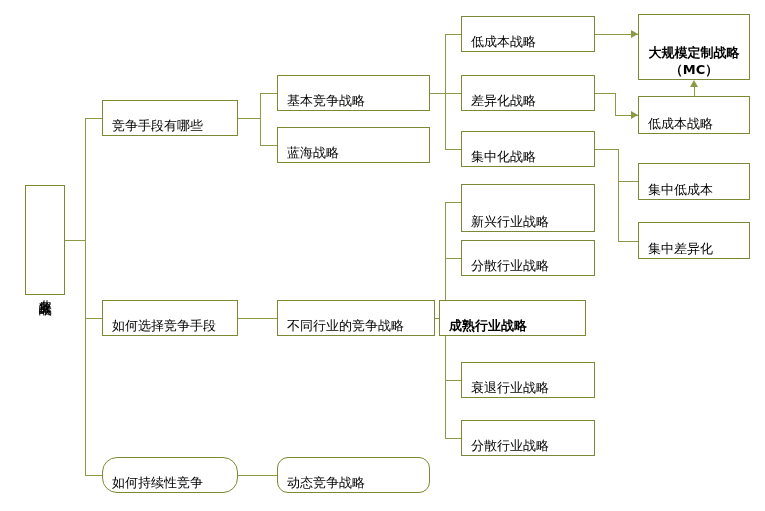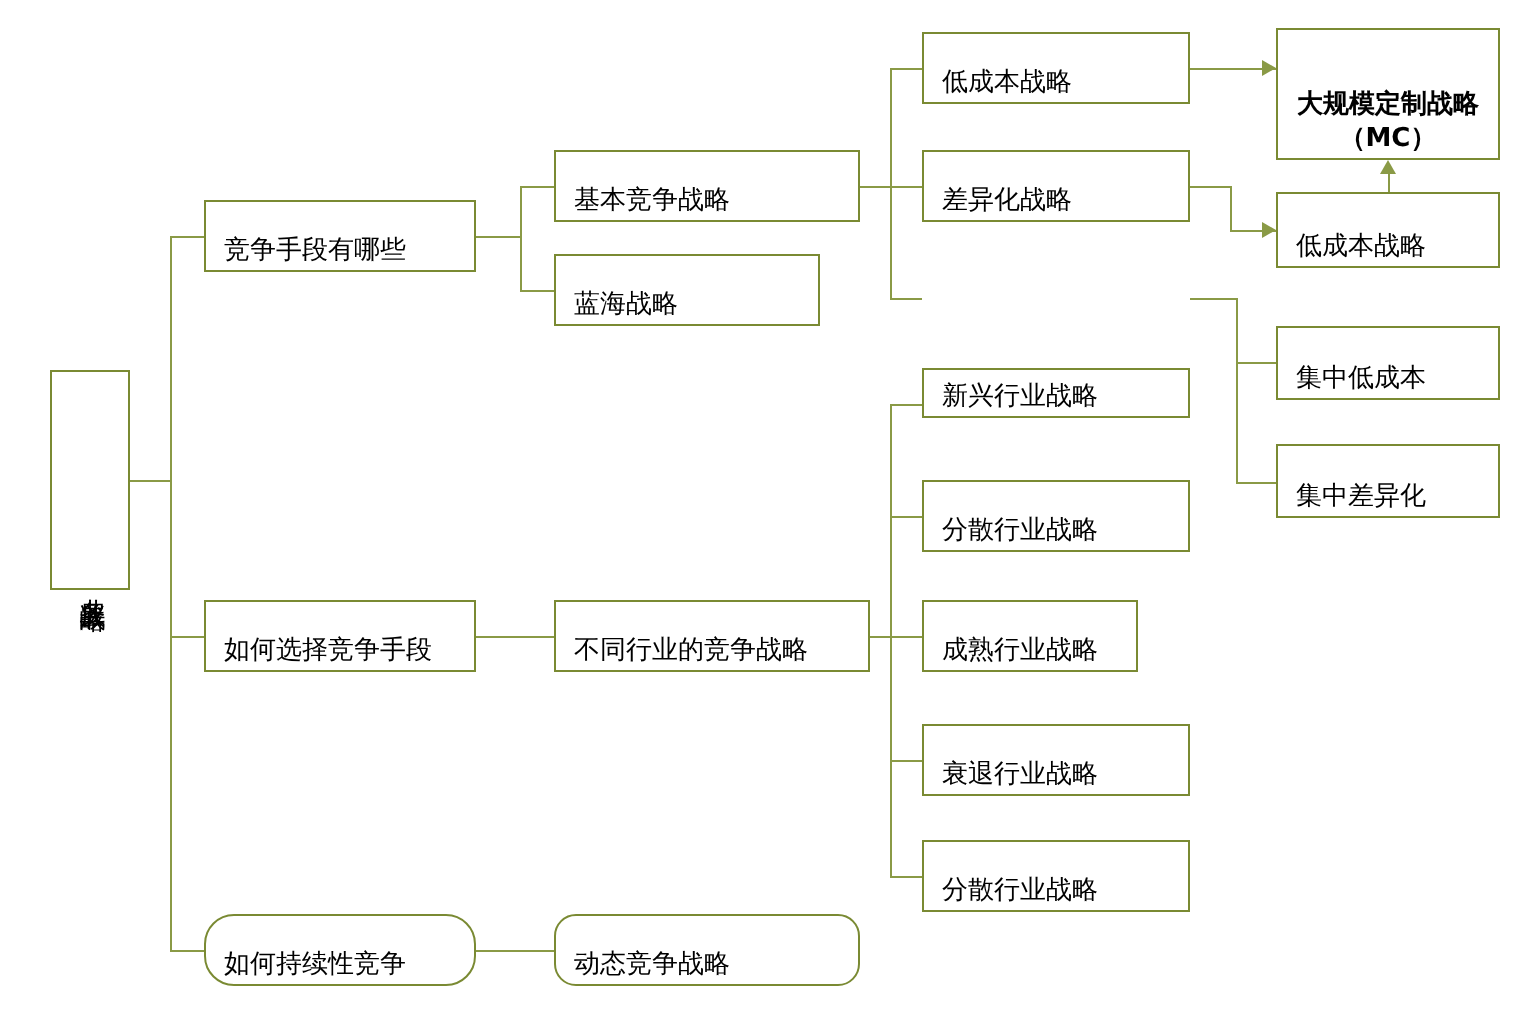--- a/index.html
+++ b/index.html
@@ -135,50 +135,53 @@
   </div>
 
   <div class="node" style="left:102px; top:457px; width:136px; height:36px;border-radius:15px;">
     <span class="label">如何持续性竞争</span>
   </div>
 
   <div class="node" style="left:277px; top:75px; width:153px; height:36px;">
     <span class="label">基本竞争战略</span>
   </div>
 
-  <div class="node" style="left:277px; top:127px; width:133px; height:36px;">
+  <div class="node" style="left:277px; top:127px; width:153px; height:36px;">
     <span class="label">蓝海战略</span>
   </div>
 
   <div class="node" style="left:277px; top:300px; width:158px; height:36px;">
     <span class="label">不同行业的竞争战略</span>
   </div>
 
   <div class="node" style="left:277px; top:457px; width:153px; height:36px;border-radius:11px;">
     <span class="label">动态竞争战略</span>
   </div>
 
   <div class="node" style="left:461px; top:16px; width:134px; height:36px;">
     <span class="label">低成本战略</span>
   </div>
 
   <div class="node" style="left:461px; top:75px; width:134px; height:36px;">
     <span class="label">差异化战略</span>
   </div>
 
-
-  <div class="node" style="left:461px; top:184px; width:134px; height:25px;">
+  <div class="node" style="left:461px; top:131px; width:134px; height:36px;">
+    <span class="label">集中化战略</span>
+  </div>
+
+  <div class="node" style="left:461px; top:184px; width:134px; height:48px;">
     <span class="label">新兴行业战略</span>
   </div>
 
   <div class="node" style="left:461px; top:240px; width:134px; height:36px;">
     <span class="label">分散行业战略</span>
   </div>
 
-  <div class="node" style="left:461px; top:300px; width:108px; height:36px;">
+  <div class="node" style="left:439px; top:300px; width:147px; height:36px;font-weight:bold;">
     <span class="label">成熟行业战略</span>
   </div>
 
   <div class="node" style="left:461px; top:420px; width:134px; height:36px;">
     <span class="label">分散行业战略</span>
   </div>
 
   <div class="node" style="left:461px; top:362px; width:134px; height:36px;">
     <span class="label">衰退行业战略</span>
   </div>

